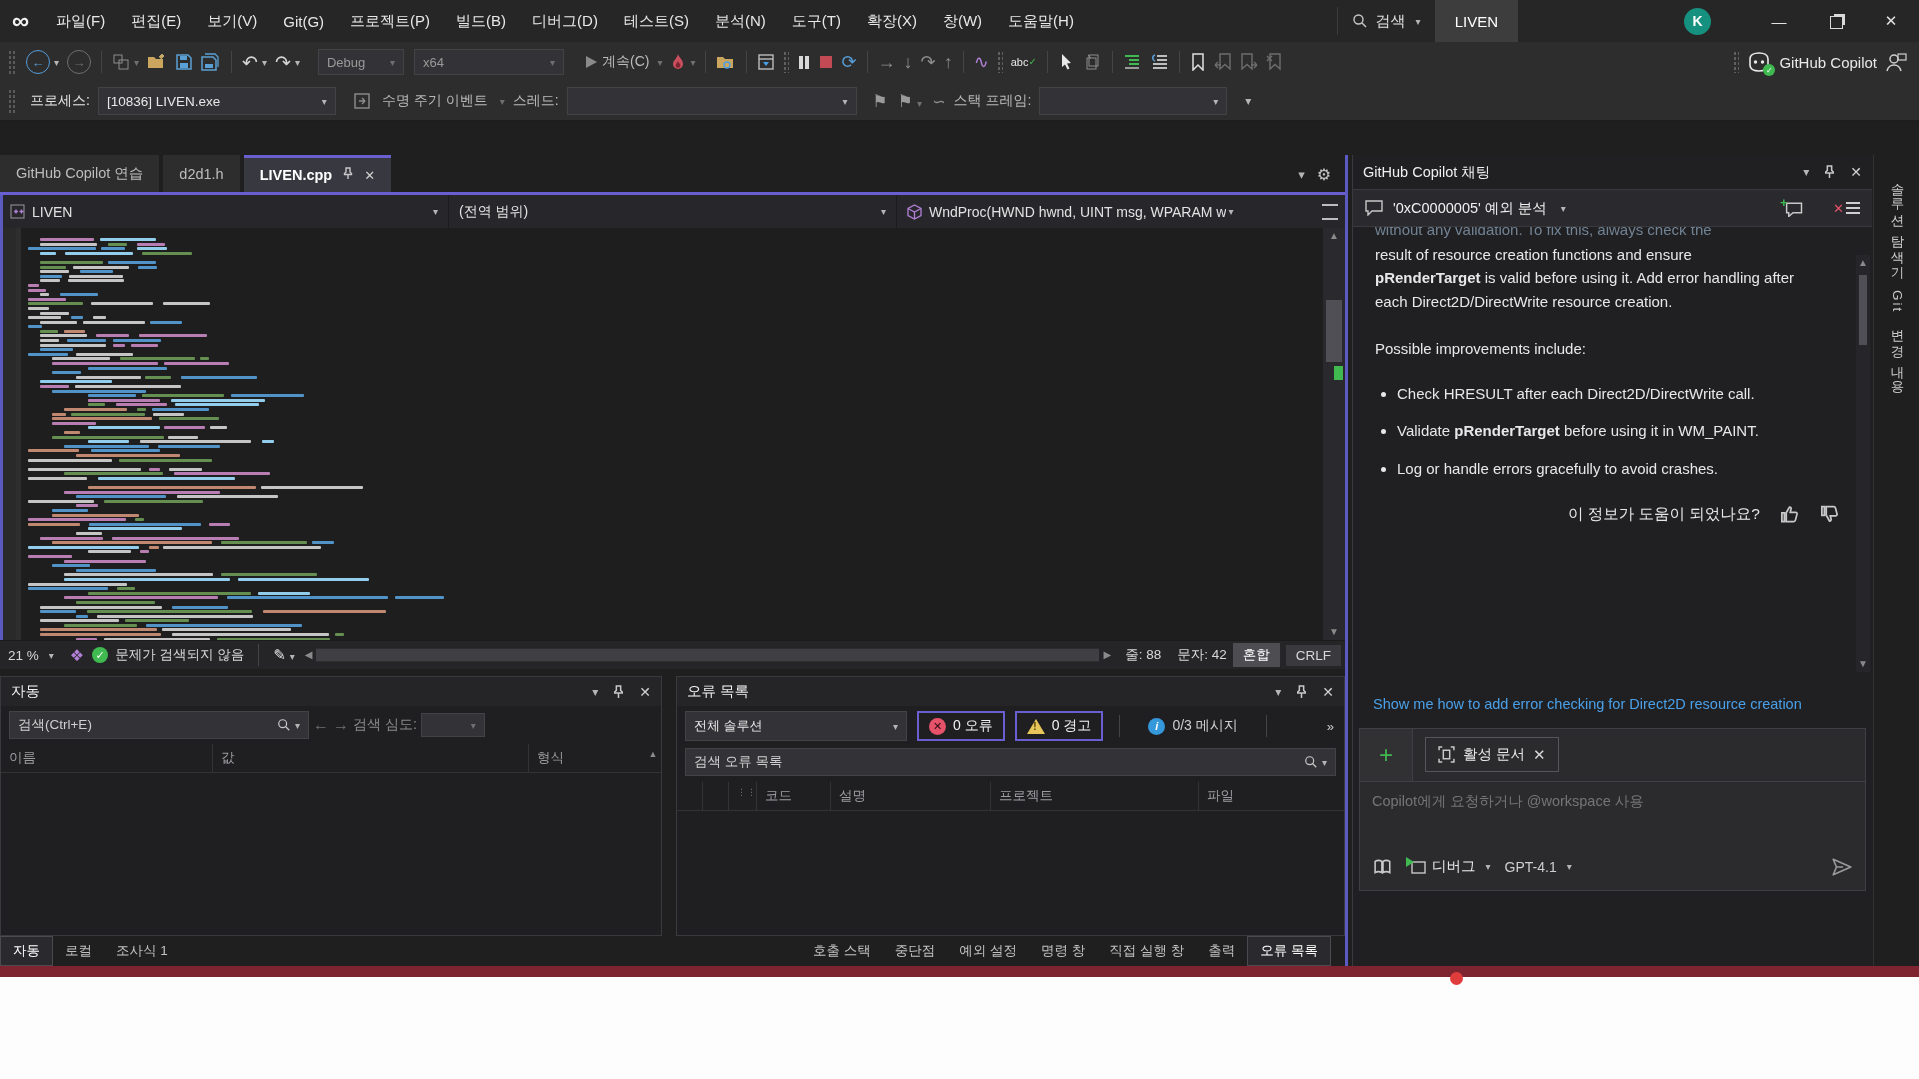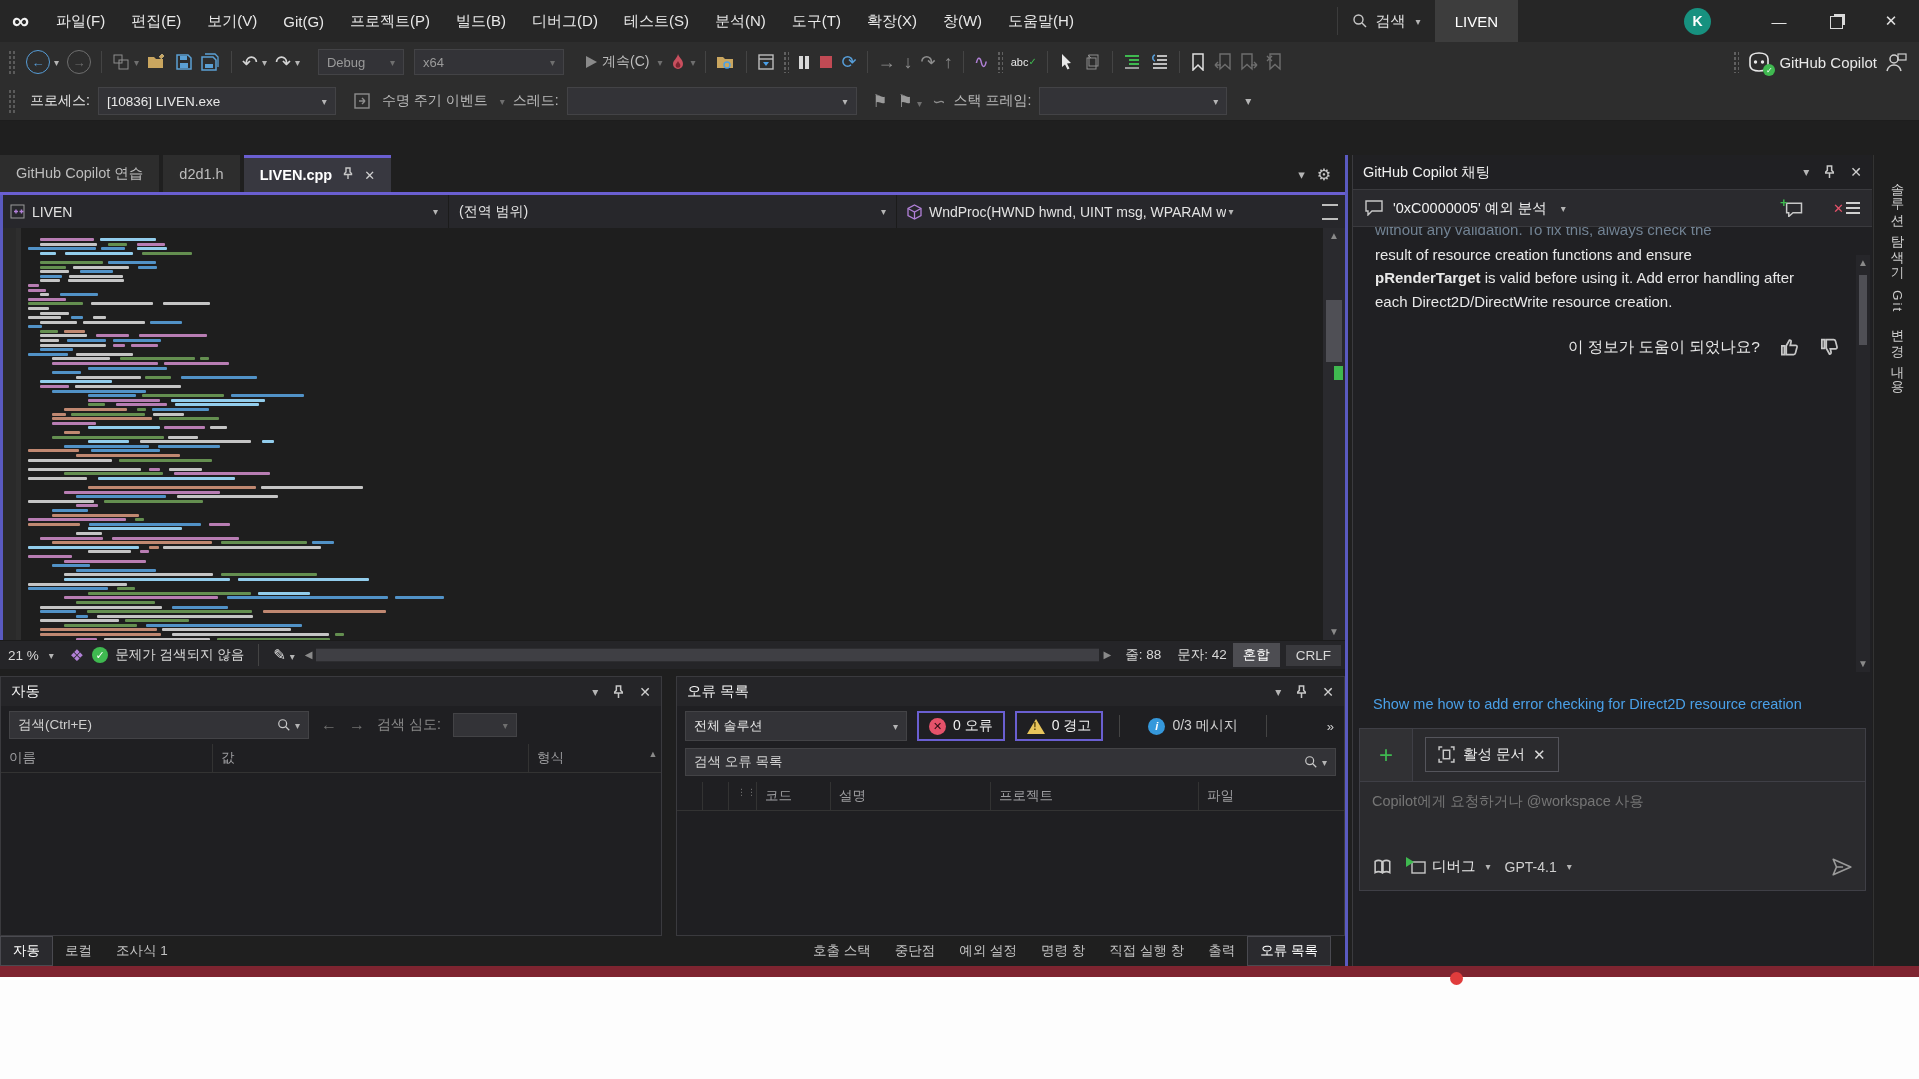--- a/index.html
+++ b/index.html
@@ -803,21 +803,21 @@
   <span>자동</span>
   <span class="ph-icons">
     <span class="caret" style="font-size:12px;">▾</span>
     <svg width="13" height="14" viewBox="0 0 12 13">
         <path d="M4 1h4v4l1.5 1.5v1h-7v-1L4 5z M6 7.5V12" class="icon-stroke"></path>
       </svg>
     <span style="font-size:14px;">✕</span>
   </span>
 </div>
 <div class="abs panel-body" style="left:0;top:706px;width:662px;height:230px;">
-  <div class="row" style="padding:5px 8px;gap:12px;">
+  <div class="row" style="padding:5px 8px;gap:4px;">
     <span class="row search-input" style="width:300px;">
       <span style="color:#cfcfcf;">검색(Ctrl+E)</span>
       <span class="grow"></span>
       <svg class="mag" width="14" height="14" viewBox="0 0 16 16">
           <circle cx="6.5" cy="6.5" r="4.5" class="icon-stroke"></circle>
           <line x1="10" y1="10" x2="14" y2="14" class="icon-stroke"></line>
         </svg>
       <span class="caret">▾</span>
     </span>
     <span style="color:#6f6f6f;font-size:16px;">←</span>
@@ -940,20 +940,26 @@
           <line x1="0" y1="12" x2="14" y2="12" stroke="#cfcfcf" stroke-width="2"></line>
         </svg>
     </span>
   </div>
 
   <div style="position:relative;height:455px;padding:0 14px 0 22px;overflow:hidden;">
     <div style="height:12px;overflow:hidden;opacity:.65;">
       <span class="cp-text" style="display:block;transform:translateY(-9px);color:#9db7cf;">without any validation. To fix this, always check the</span>
     </div>
     <p class="cp-text" style="margin:4px 0 0;width:420px;"><span>result of resource creation functions and ensure </span><b>pRenderTarget</b><span> is valid before using it. Add error handling after each Direct2D/DirectWrite resource creation.</span></p>
+    <p class="cp-text" style="margin:24px 0 0;">Possible improvements include:</p>
+    <ul style="margin:22px 0 0;padding-left:22px;width:400px;">
+      <li class="cp-text" style="margin-bottom:14px;">Check HRESULT after each Direct2D/DirectWrite call.</li>
+      <li class="cp-text" style="margin-bottom:14px;"><span>Validate </span><b>pRenderTarget</b><span> before using it in WM_PAINT.</span></li>
+      <li class="cp-text">Log or handle errors gracefully to avoid crashes.</li>
+    </ul>
     <div class="row" style="justify-content:flex-end;gap:20px;margin-top:22px;padding-right:18px;">
       <span class="cp-text" style="font-size:15.5px;">이 정보가 도움이 되었나요?</span>
       <svg width="20" height="20" viewBox="0 0 16 16">
           <path d="M1.5 7h2v7h-2z M5 14V7l2.6-4.6c1 0 1.5.7 1.2 1.7L8.2 6.6h4.2c.9 0 1.4.6 1.2 1.5l-1.2 4.6c-.2.8-.7 1.3-1.5 1.3z" class="icon-stroke"></path>
         </svg>
       <svg width="20" height="20" viewBox="0 0 16 16">
           <g transform="scale(1,-1) translate(0,-16)">
             <path d="M1.5 7h2v7h-2z M5 14V7l2.6-4.6c1 0 1.5.7 1.2 1.7L8.2 6.6h4.2c.9 0 1.4.6 1.2 1.5l-1.2 4.6c-.2.8-.7 1.3-1.5 1.3z" class="icon-stroke"></path>
           </g>
         </svg>

